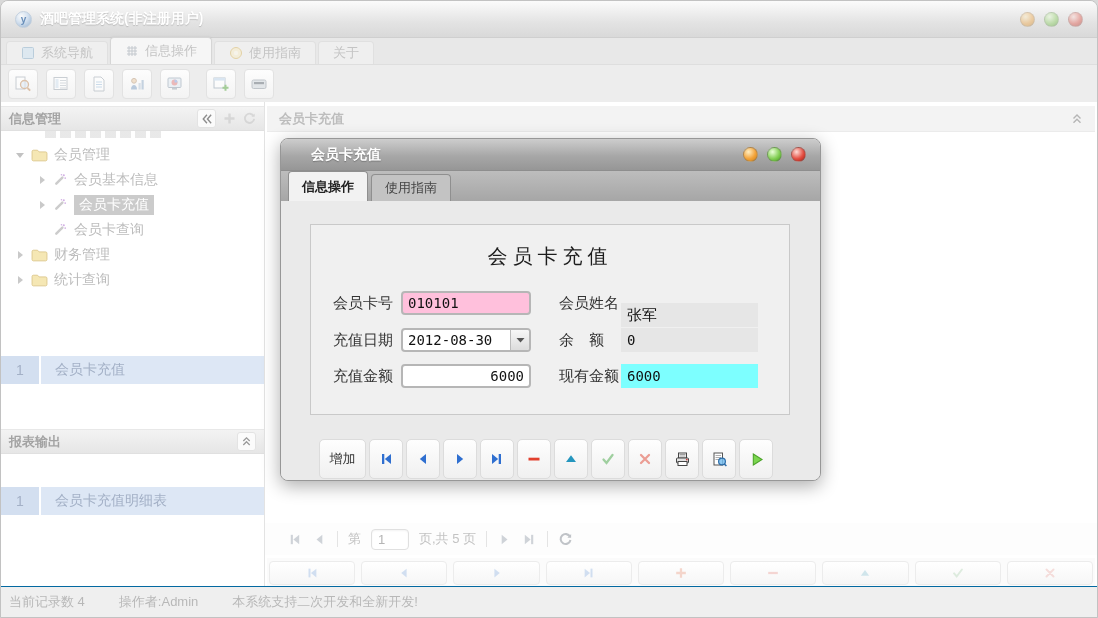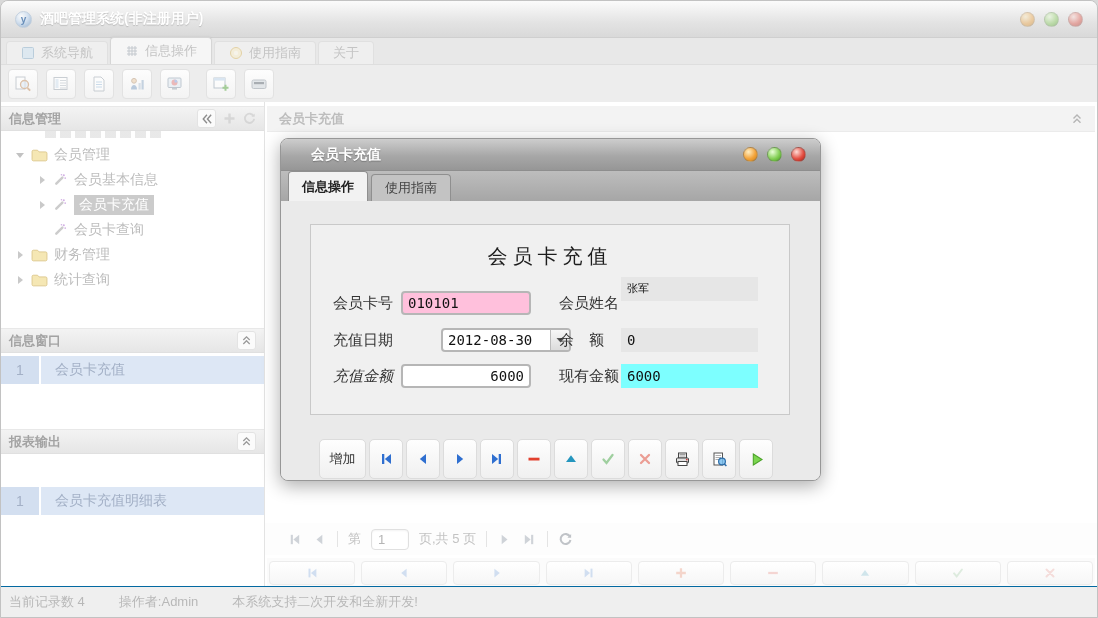--- a/index.html
+++ b/index.html
@@ -329,30 +329,20 @@
               <path d="M3 1l5 4-5 4z" fill="#c9c9c9"></path>
             </svg>
           </span>
         <svg class="ico" width="17" height="14" viewBox="0 0 16 13">
             <path d="M1 3.2C1 2.5 1.5 2 2.2 2h4l1.4 1.6h6.2c.7 0 1.2.5 1.2 1.2v6c0 .7-.5 1.2-1.2 1.2H2.2C1.5 12 1 11.5 1 10.8z" fill="#f5e7b4" stroke="#ddc88e" stroke-width=".9"></path>
           </svg>
         <span class="tlabel">统计查询</span>
       </div>
     </div>
 
-    <div class="phead" style="top:226px;">
-      <span>信息窗口</span>
-      <span class="ptools">
-        <span class="sqbtn">
-          <svg class="ico" width="11" height="11" viewBox="0 0 12 12">
-              <path d="M2.5 5.5L6 2l3.5 3.5M2.5 9.8L6 6.3l3.5 3.5" fill="none" stroke="#9a9a9a" stroke-width="1.4"></path>
-            </svg>
-        </span>
-      </span>
-    </div>
     <div style="position:absolute; left:0; right:0; top:254px;">
       <div class="ilist-row">
         <span class="num">1</span>
         <span class="lbl">会员卡充值</span>
       </div>
     </div>
 
     <div class="phead" style="top:327px;align-items:center;">
       <span>报表输出</span>
       <span class="ptools">
@@ -492,35 +482,35 @@
         <span>使用指南</span>
       </div>
     </div>
     <div class="dbody">
       <div class="fpanel">
         <div class="ftitle">会员卡充值</div>
 
         <div class="flabel" style="left:22px; top:66px;">会员卡号</div>
         <input class="ffield inputfrm pink" style="left: 90px; top: 66px; width: 130px;" readonly="" value="010101">
         <div class="flabel" style="left:248px; top:66px;">会员姓名</div>
-        <div class="ffield flat" style="left:310px; top:52px; width:137px; font-family:Liberation Mono, monospace; font-size:11px;">张军</div>
+        <div class="ffield flat" style="left:310px; top:78px; width:137px; font-family:Liberation Serif, serif; font-size:15px;">张军</div>
 
         <div class="flabel" style="left:22px; top:103px;">充值日期</div>
-        <div class="ffield inputfrm dd" style="left:90px; top:103px; width:130px;margin-left:40px;">
+        <div class="ffield inputfrm dd" style="left:90px; top:103px; width:130px;">
           <span class="val">2012-08-30</span>
           <span class="arrow">
             <svg class="ico" width="9" height="6" viewBox="0 0 9 6">
                 <path d="M0.5 1h8L4.5 5.5z" fill="#555"></path>
               </svg>
           </span>
         </div>
         <div class="flabel" style="left:248px; top:103px;">余　额</div>
         <div class="ffield flat" style="left:310px; top:103px; width:137px;">0</div>
 
-        <div class="flabel" style="left:22px; top:139px;font-style:italic;">充值金额</div>
+        <div class="flabel" style="left:22px; top:139px;">充值金额</div>
         <input class="ffield inputfrm amount" style="left: 90px; top: 139px; width: 130px;" readonly="" value="6000">
         <div class="flabel" style="left:248px; top:139px;">现有金额</div>
         <div class="ffield cyan" style="left:310px; top:139px; width:137px;">6000</div>
       </div>
 
       <div class="dtools">
         <div class="dbtn wide">
           <span>增加</span>
         </div>
         <div class="dbtn">

